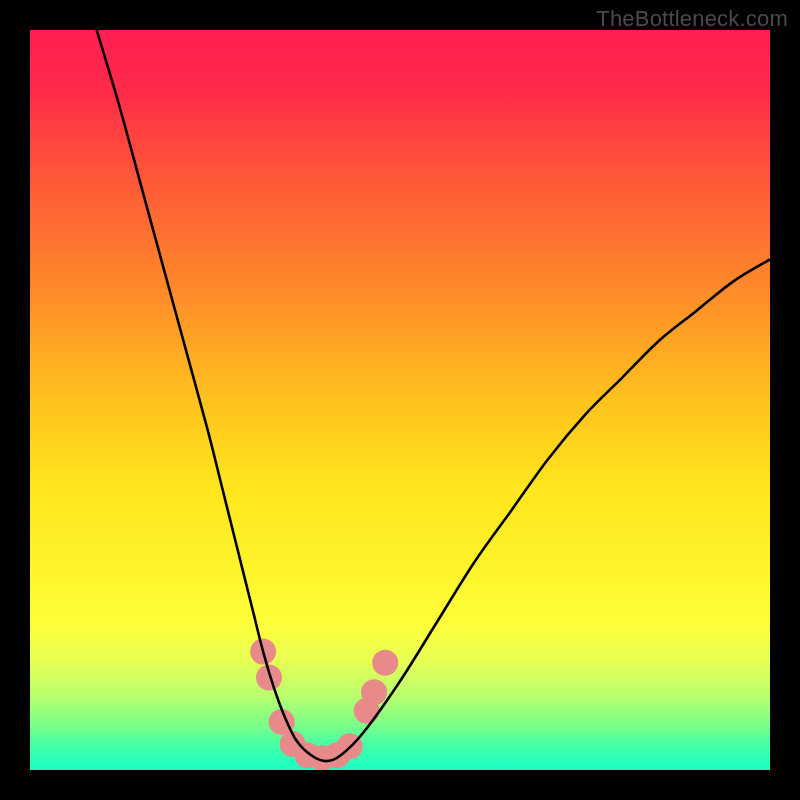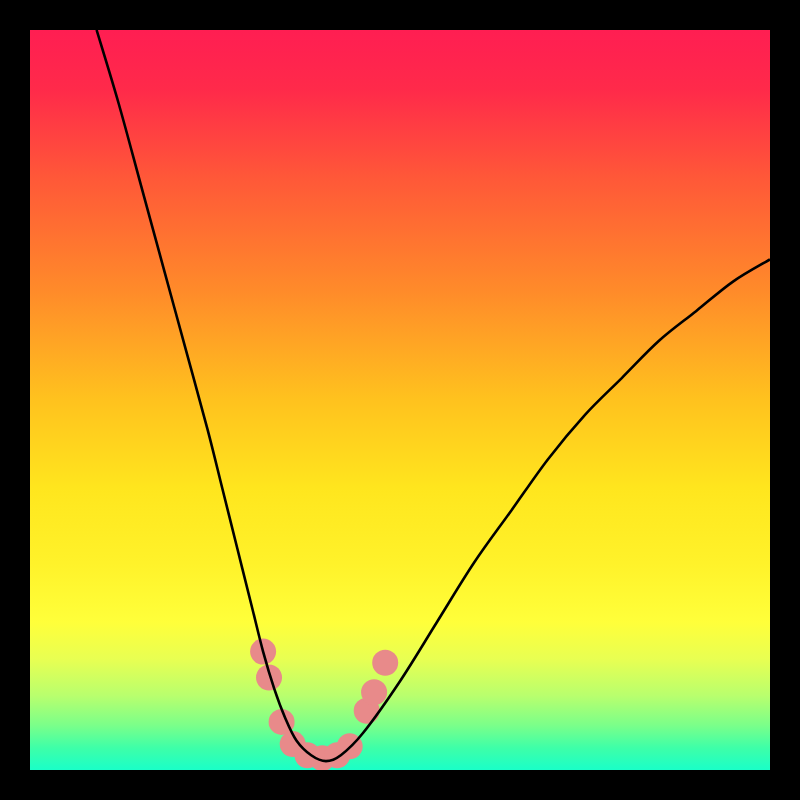--- a/index.html
+++ b/index.html
@@ -36,20 +36,21 @@
     font-weight: 500;
     letter-spacing: 0.2px;
     z-index: 10;
   }
   svg { display: block; }
 </style>
 </head>
 <body>
 
 <div class="frame">
+  <div class="watermark">TheBottleneck.com</div>
   <div class="plot-area">
     <svg id="chart-svg" width="740" height="740" viewBox="0 0 740 740">
       <defs>
         <linearGradient id="bg-grad" x1="0" y1="0" x2="0" y2="1">
             <stop offset="0%" stop-color="#ff1e52"></stop>
             <stop offset="8%" stop-color="#ff2a4a"></stop>
             <stop offset="20%" stop-color="#ff5838"></stop>
             <stop offset="35%" stop-color="#ff8a2a"></stop>
             <stop offset="50%" stop-color="#ffc21e"></stop>
             <stop offset="62%" stop-color="#ffe61e"></stop>

